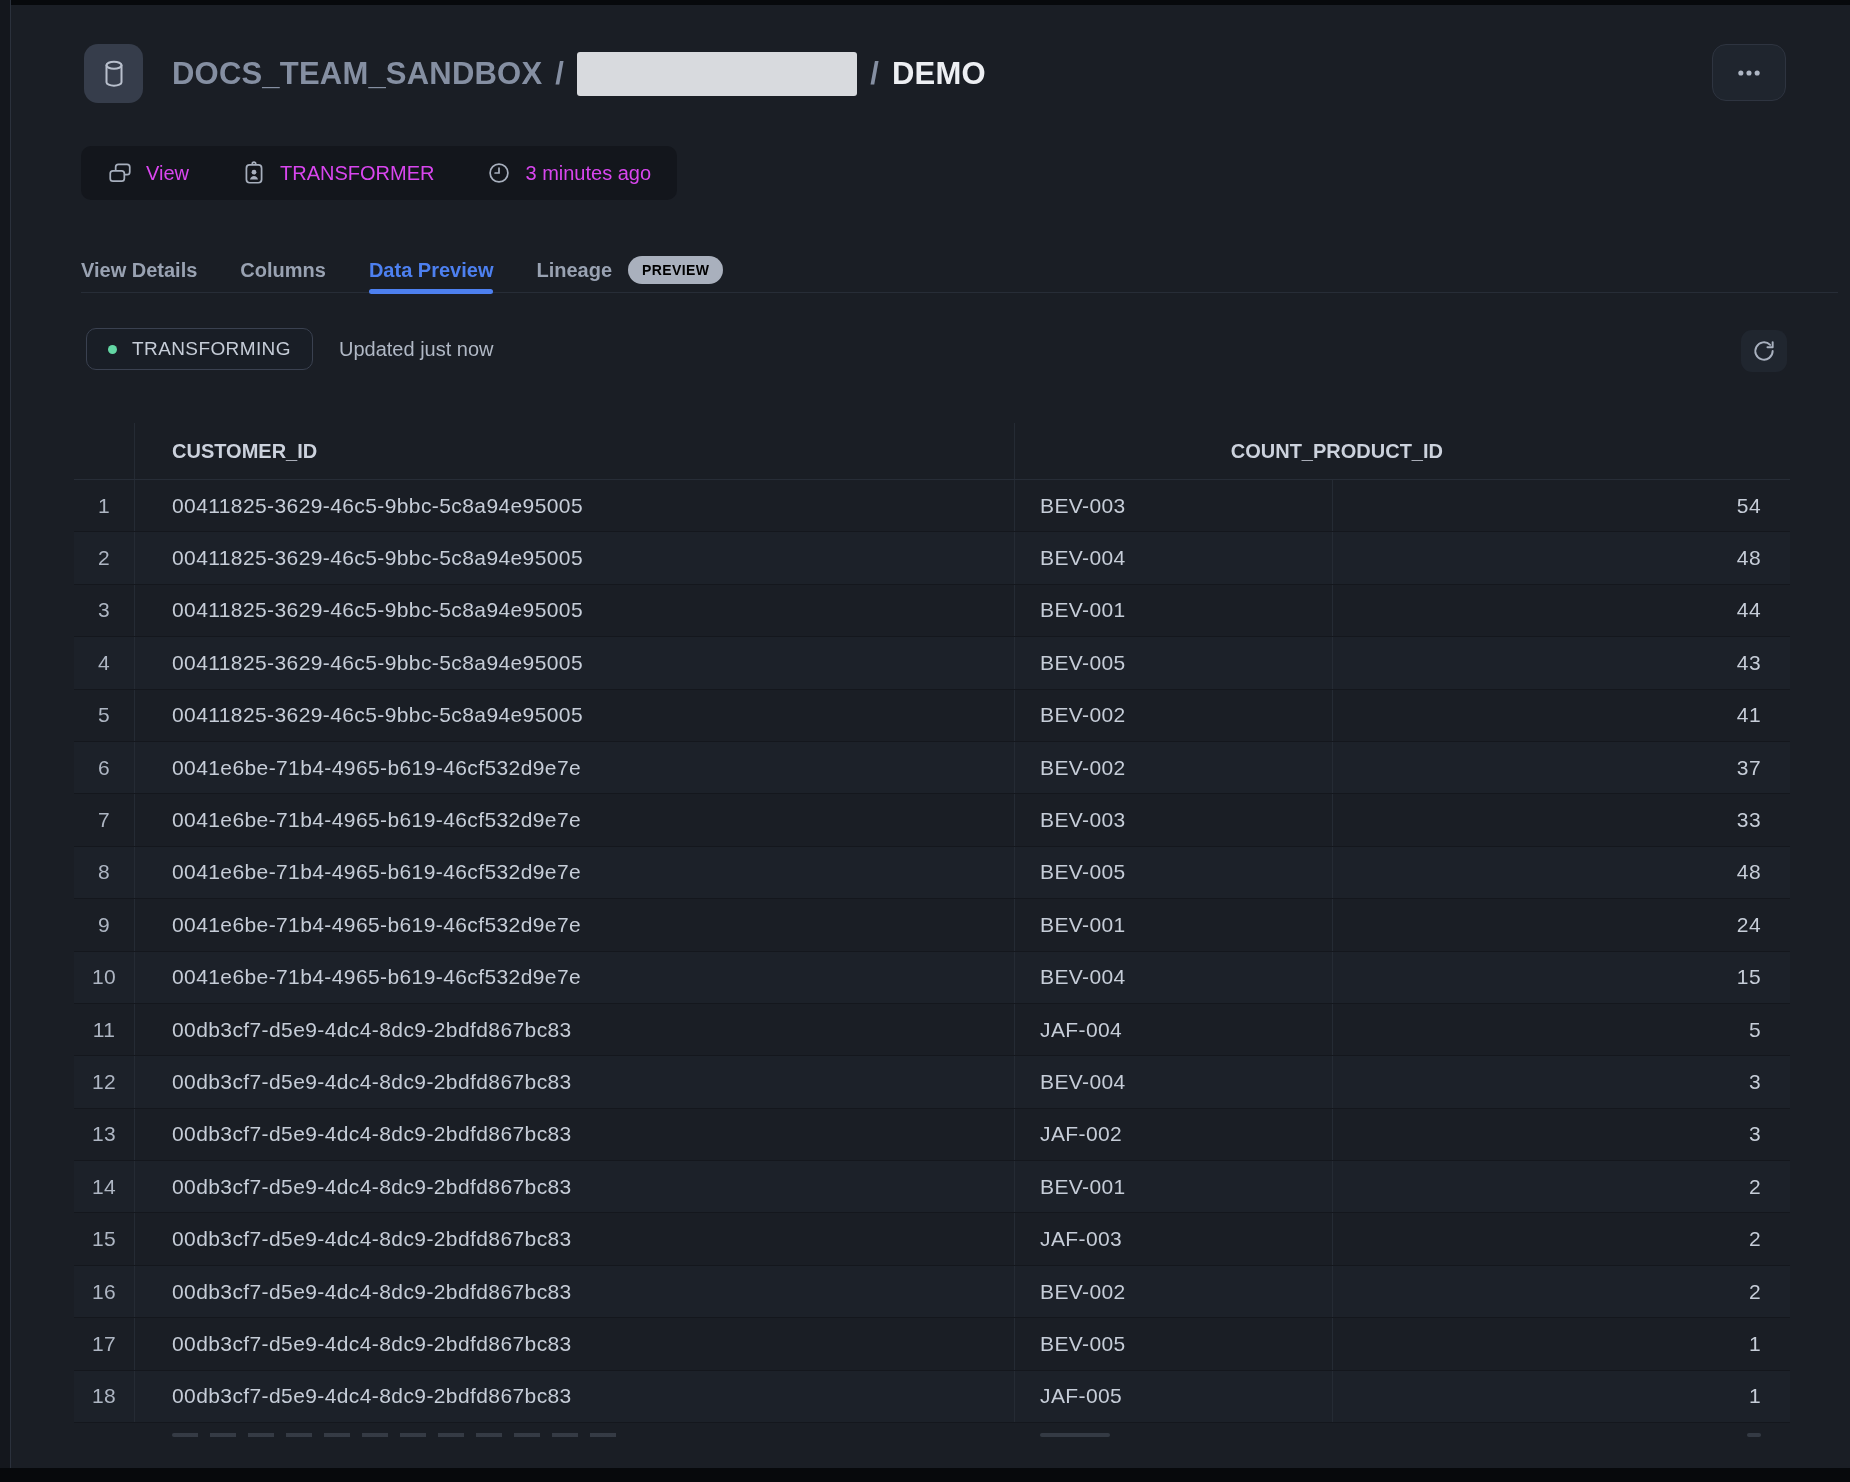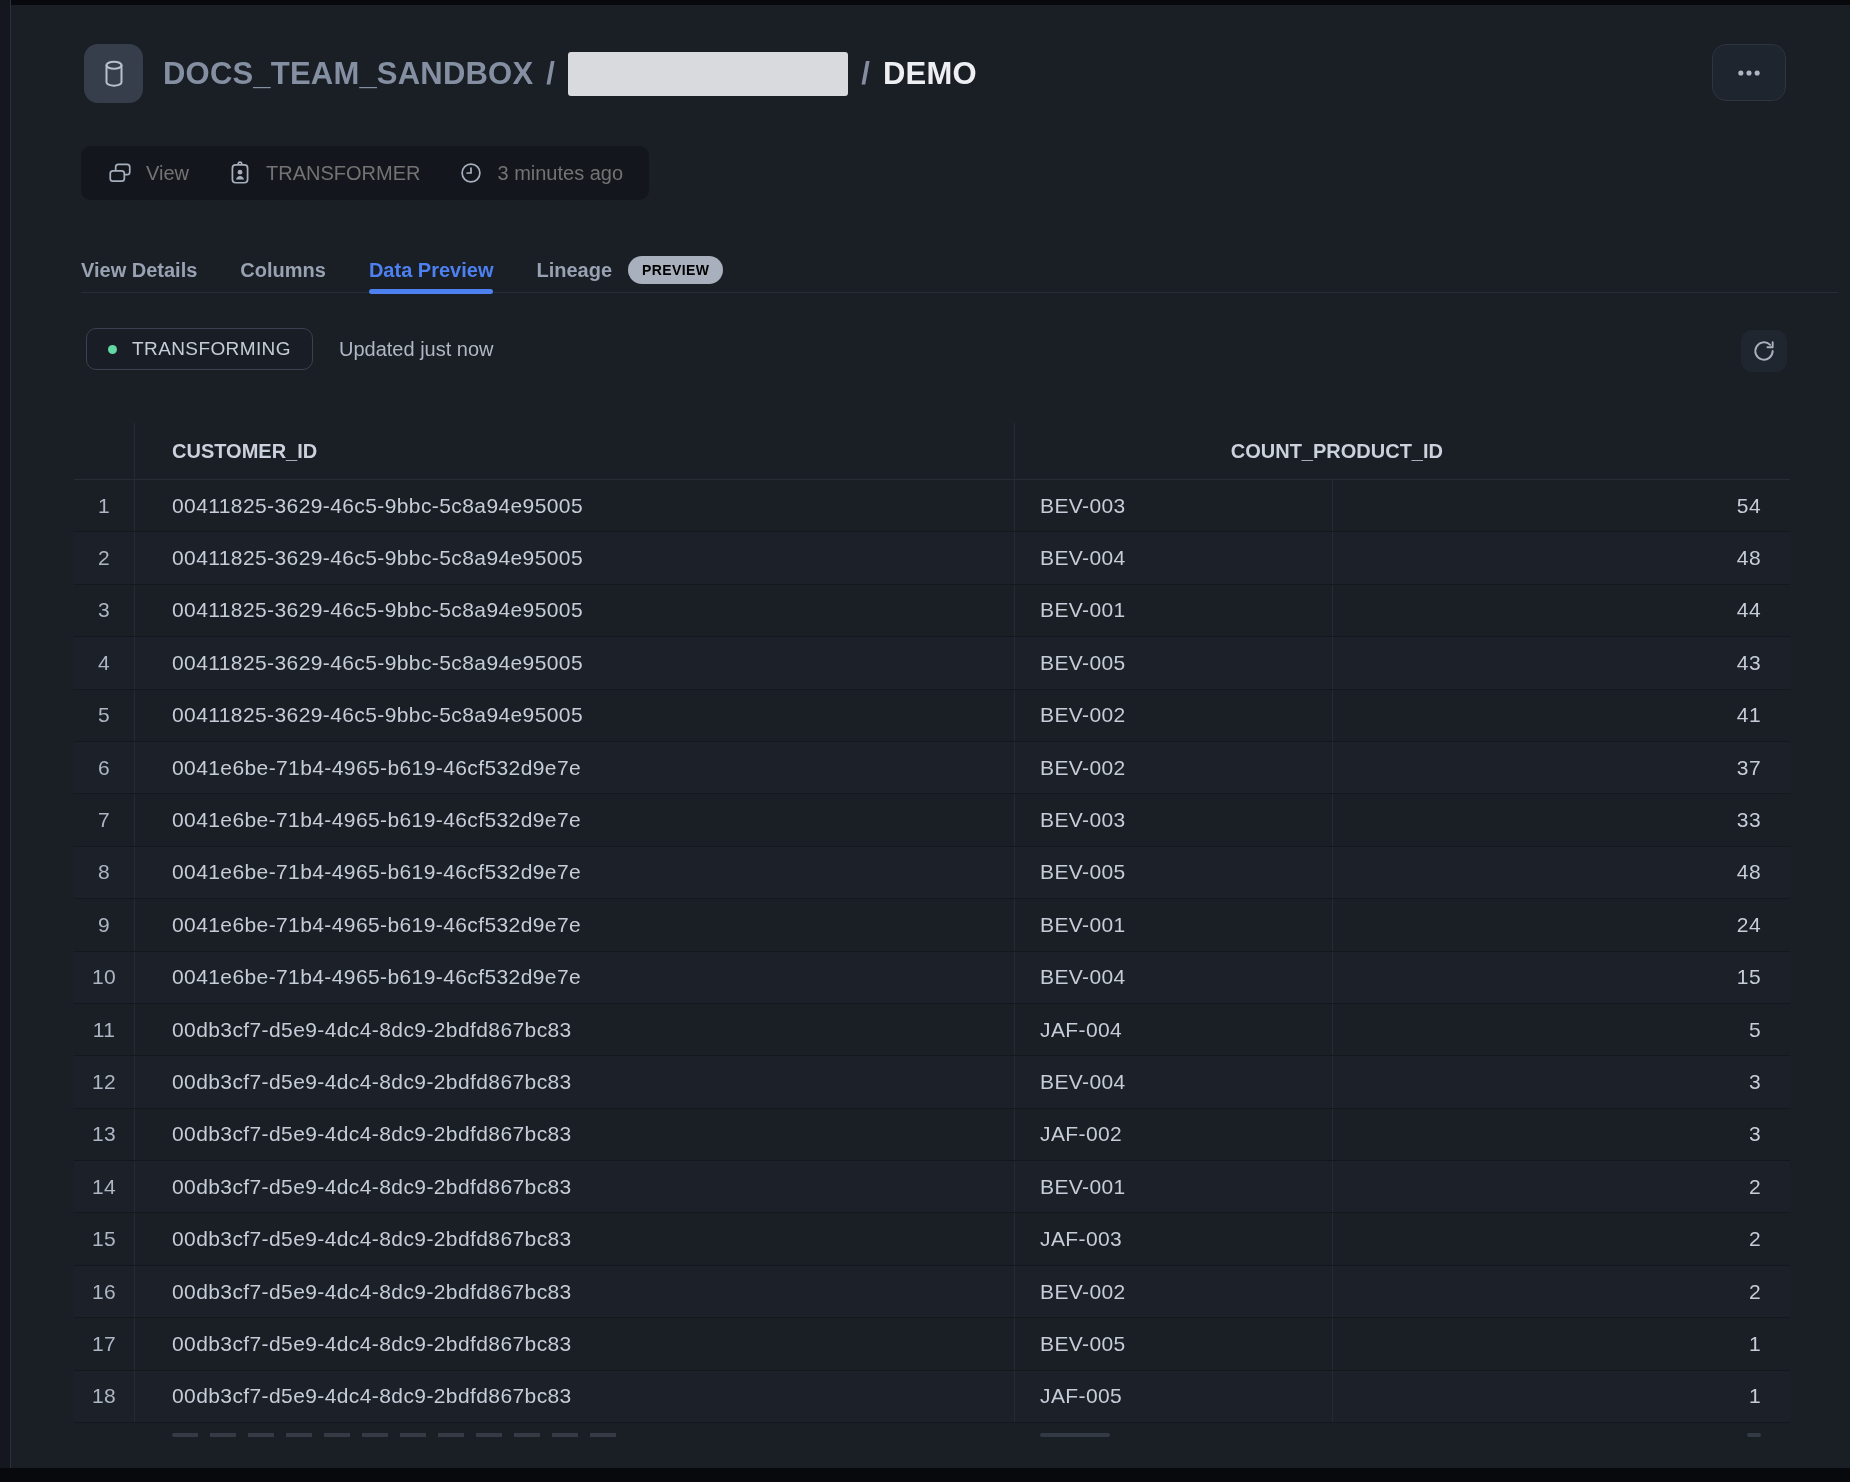--- a/index.html
+++ b/index.html
@@ -16,33 +16,33 @@
     background:var(--page-bg);
     font-family:"Liberation Sans","DejaVu Sans",sans-serif;
     color:#c6cdd8;
     position:relative;
   }
   .top-strip{position:absolute;left:0;top:0;width:1850px;height:5px;background:#07090c;}
   .left-strip{position:absolute;left:0;top:0;width:11px;height:1482px;background:#14171d;border-right:1px solid #2b313c;}
   .bottom-strip{position:absolute;left:0;top:1468px;width:1850px;height:14px;background:#07090c;}
 
   
-  .title-row{position:absolute;left:84px;top:44px;height:59px;display:flex;align-items:center;gap:20px;}
+  .title-row{position:absolute;left:84px;top:44px;height:59px;display:flex;align-items:center;gap:29px;}
   .obj-icon{width:59px;height:59px;border-radius:14px;background:#363d4b;color:#b9c0cd;
     display:flex;align-items:center;justify-content:center;flex:none;}
   .breadcrumb{display:flex;align-items:center;gap:13px;font-size:31px;font-weight:700;letter-spacing:.2px;white-space:nowrap;}
   .breadcrumb .db,.breadcrumb .sep{color:#858fa2;}
   .breadcrumb .redacted{display:inline-block;width:280px;height:44px;background:var(--redacted);border-radius:3px;}
   .breadcrumb .obj{color:#edeff3;}
   .more-btn{position:absolute;left:1712px;top:44px;width:74px;height:57px;border-radius:14px;
     background:#1f252e;border:1px solid #2e3440;color:#aeb6c4;display:flex;align-items:center;justify-content:center;cursor:pointer;}
 
   
   .meta-bar{position:absolute;left:81px;top:146px;height:54px;border-radius:10px;background:var(--panel-bg);
-    display:inline-flex;align-items:center;padding:0 26px;gap:38px;font-size:20px;color:#737373;white-space:nowrap;}
+    display:inline-flex;align-items:center;padding:0 26px;gap:52px;font-size:20px;color:#d946ef;white-space:nowrap;}
   .meta-item{display:flex;align-items:center;gap:13px;}
   .meta-item .ic{color:#a7afbd;display:flex;}
 
   
   .tabs{position:absolute;left:81px;top:240px;width:1757px;height:53px;border-bottom:1px solid #272d37;
     display:flex;gap:43px;align-items:flex-start;padding-top:7px;}
   .tab{position:relative;height:46px;display:flex;align-items:center;font-size:20px;font-weight:600;
     color:#99a2b2;cursor:pointer;white-space:nowrap;}
   .tab.active{color:var(--accent-blue);}
   .tab.active::after{content:"";position:absolute;left:0;right:0;bottom:-1px;height:5px;border-radius:3px;background:var(--accent-blue);}

